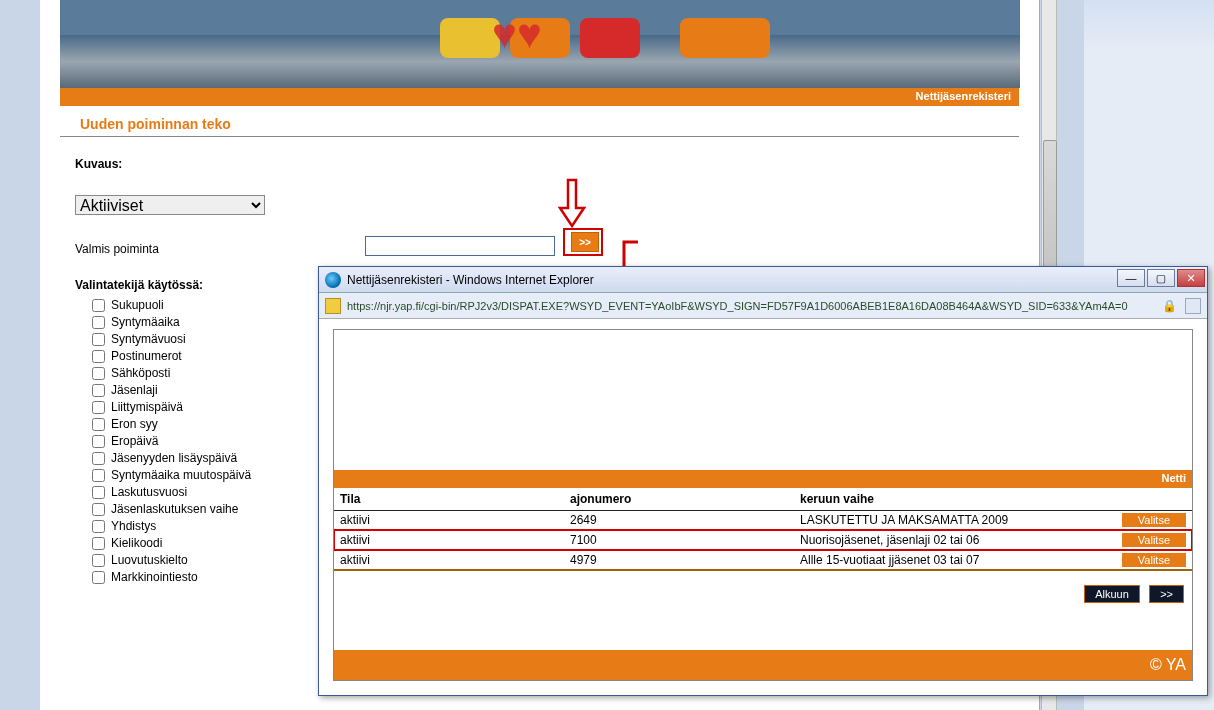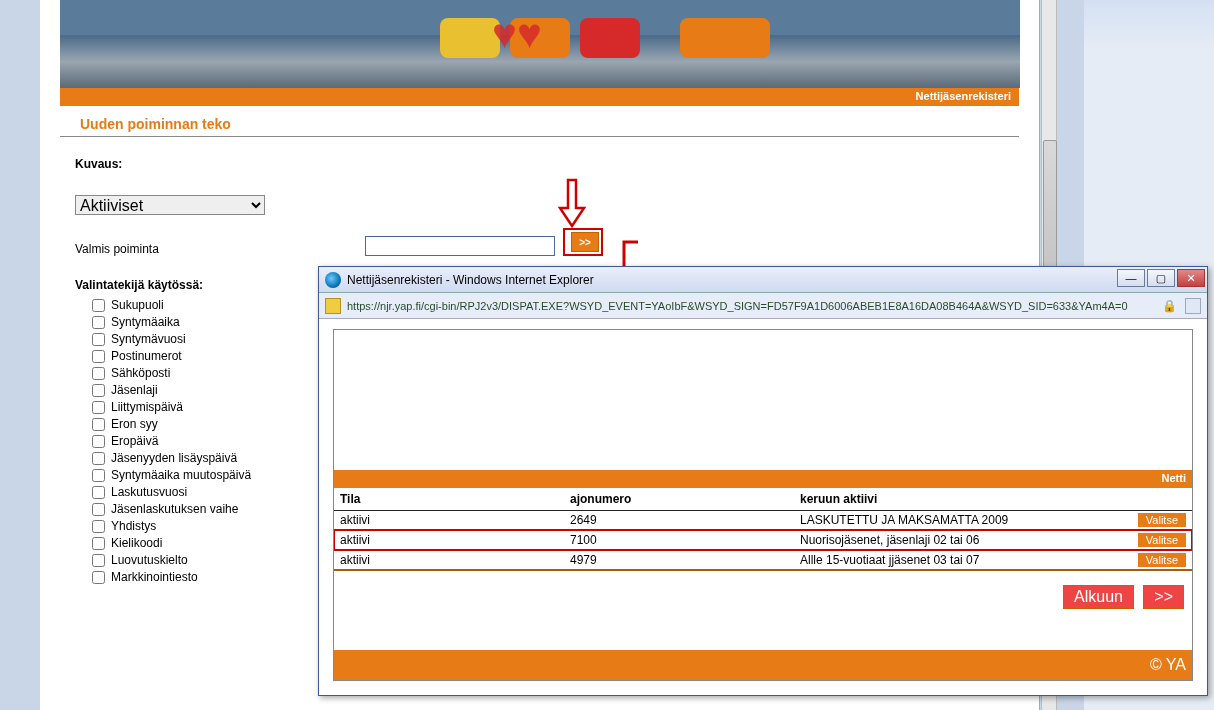--- a/index.html
+++ b/index.html
@@ -133,27 +133,27 @@
   .ie-orange-bar {
     background:#e77c16; color:#fff; height:18px;
     font-size:11px; font-weight:bold; text-align:right; padding:2px 6px 0 0;
     margin-top:140px;
   }
   .tbl { width:100%; border-collapse:collapse; font-size:12px; }
   .tbl th { text-align:left; font-weight:bold; padding:4px 6px; border-bottom:1px solid #222; }
   .tbl td { padding:2px 6px; border-bottom:2px solid #a16207; }
   .tbl .sel-btn {
     background:#e77c16; color:#fff; border:none;
-    padding:1px 8px; font-size:11px; cursor:pointer;text-align:right;
+    padding:1px 16px; font-size:11px; cursor:pointer;text-align:right;
   }
   .row-red-box { outline:2px solid #d10000; outline-offset:-1px; }
   .footer-btns { text-align:right; padding:14px 8px 6px 0; }
   .footer-btns button {
-    background:#ef4444; border:1px solid #c96000; color:#fff;
-    padding:2px 10px; font-size:16px; margin-left:6px; cursor:pointer;
+    background:#0f172a; border:1px solid #c96000; color:#fff;
+    padding:2px 10px; font-size:11px; margin-left:6px; cursor:pointer;
   }
   .ie-copy { background:#e77c16; color:#fff; text-align:right; font-size:16px; padding:6px 6px; position:absolute; bottom:0; left:0; right:0; }
 
   .right-strip {
     position:absolute; right:0; top:0; width:130px; height:710px;
     background:linear-gradient(#d4e0f2,#e6ecf6 50px,#e6ecf6);
   }
   .scrollbar {
     position:absolute;
     left:1041px; top:0; width:16px; height:710px;
@@ -305,21 +305,21 @@
     <div class="rf"></div>
   </div>
 
   <div class="ie-body">
     <div class="ie-orange-bar">Netti</div>
     <table class="tbl">
       <thead>
         <tr>
           <th style="width:230px">Tila</th>
           <th style="width:230px">ajonumero</th>
-          <th>keruun aktiivi</th>
+          <th>keruun vaihe</th>
           <th style="width:60px"></th>
         </tr>
       </thead>
       <tbody id="tbl-body">
           <tr>
             <td>aktiivi</td>
             <td>2649</td>
             <td>LASKUTETTU JA MAKSAMATTA 2009</td>
             <td><button class="sel-btn">Valitse</button></td>
           </tr>

